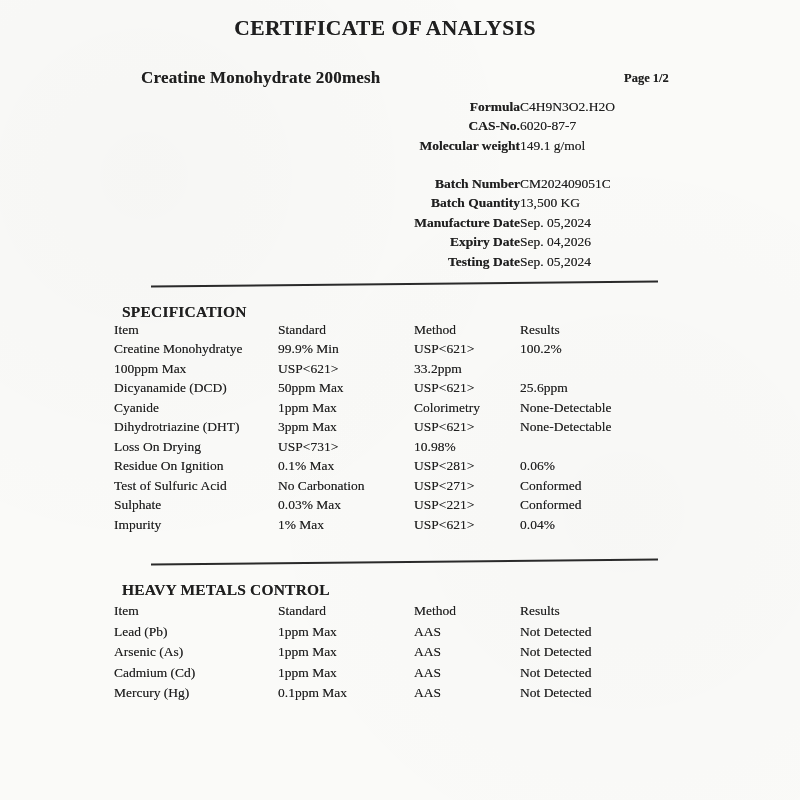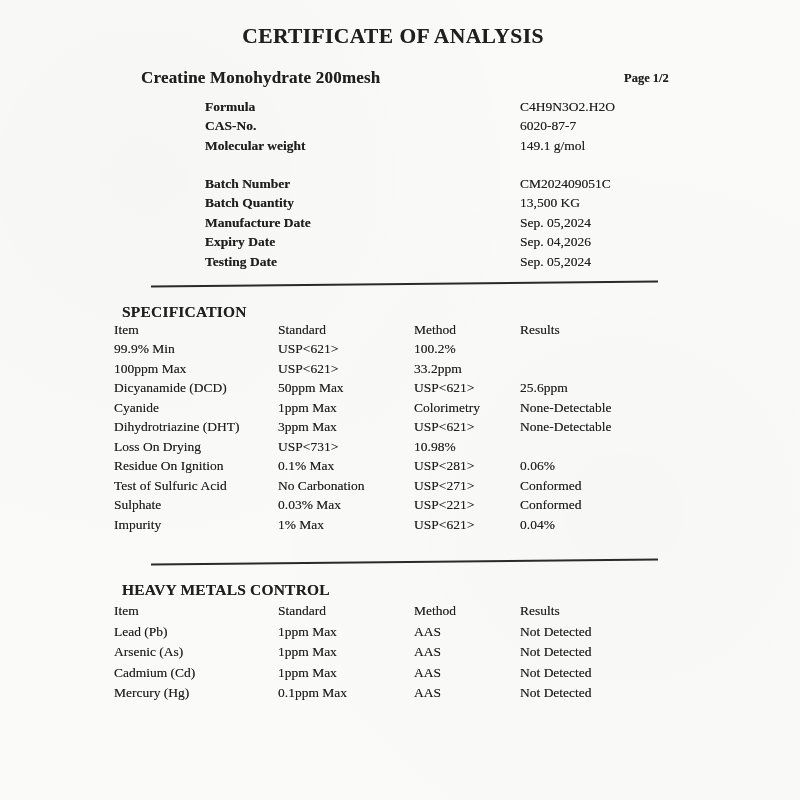--- a/index.html
+++ b/index.html
@@ -12,35 +12,35 @@
   }
   .paper{
     position:relative;width:800px;height:800px;overflow:hidden;
     background:
       radial-gradient(circle at 18% 22%, rgba(0,0,0,0.015), transparent 45%),
       radial-gradient(circle at 78% 64%, rgba(0,0,0,0.012), transparent 50%),
       var(--paper,#fafaf8);
     text-shadow:0 0 0.4px rgba(30,30,30,0.55);
   }
   .title{
-    position:absolute;top:16px;left:0;width:770px;margin:8px;
+    position:absolute;top:16px;left:0;width:770px;margin:0;
     text-align:center;font-size:21.5px;font-weight:bold;letter-spacing:0.4px;
   }
   .page-indicator{
     position:absolute;left:624px;top:47px;
     font-size:12.5px;font-weight:bold;margin-top:24px;
   }
   .product-name{
     position:absolute;left:141px;top:68px;margin:0;
     font-size:17px;font-weight:bold;letter-spacing:0.2px;
   }
   .info-group{position:absolute;left:205px;font-size:13.5px;line-height:19.4px;}
   .info-product{top:97px;}
   .info-batch{top:174px;}
-  .info-row{display:flex;}
+  .info-row{display:flex;text-align:right;}
   .info-label{width:315px;font-weight:bold;}
   .info-value{font-weight:normal;}
   .rule{
     position:absolute;left:151px;width:507px;height:2px;
     background:#2a2a2a;transform:rotate(-0.55deg);
   }
   .rule-1{top:283px;}
   .rule-2{top:561px;}
   .section-heading{
     position:absolute;left:114px;margin:8px;
@@ -105,20 +105,21 @@
   <h3 class="section-heading spec-heading">SPECIFICATION</h3>
 
   <div class="coa-table spec-table">
     <div class="trow header">
       <span>Item</span>
       <span>Standard</span>
       <span>Method</span>
       <span>Results</span>
     </div>
     <div class="trow">
+      <span>Creatine Monohydratye</span>
       <span>99.9% Min</span>
       <span>USP&lt;621&gt;</span>
       <span>100.2%</span>
     </div>
     <div class="trow">
       <span>100ppm Max</span>
       <span>USP&lt;621&gt;</span>
       <span>33.2ppm</span>
     </div>
     <div class="trow">

